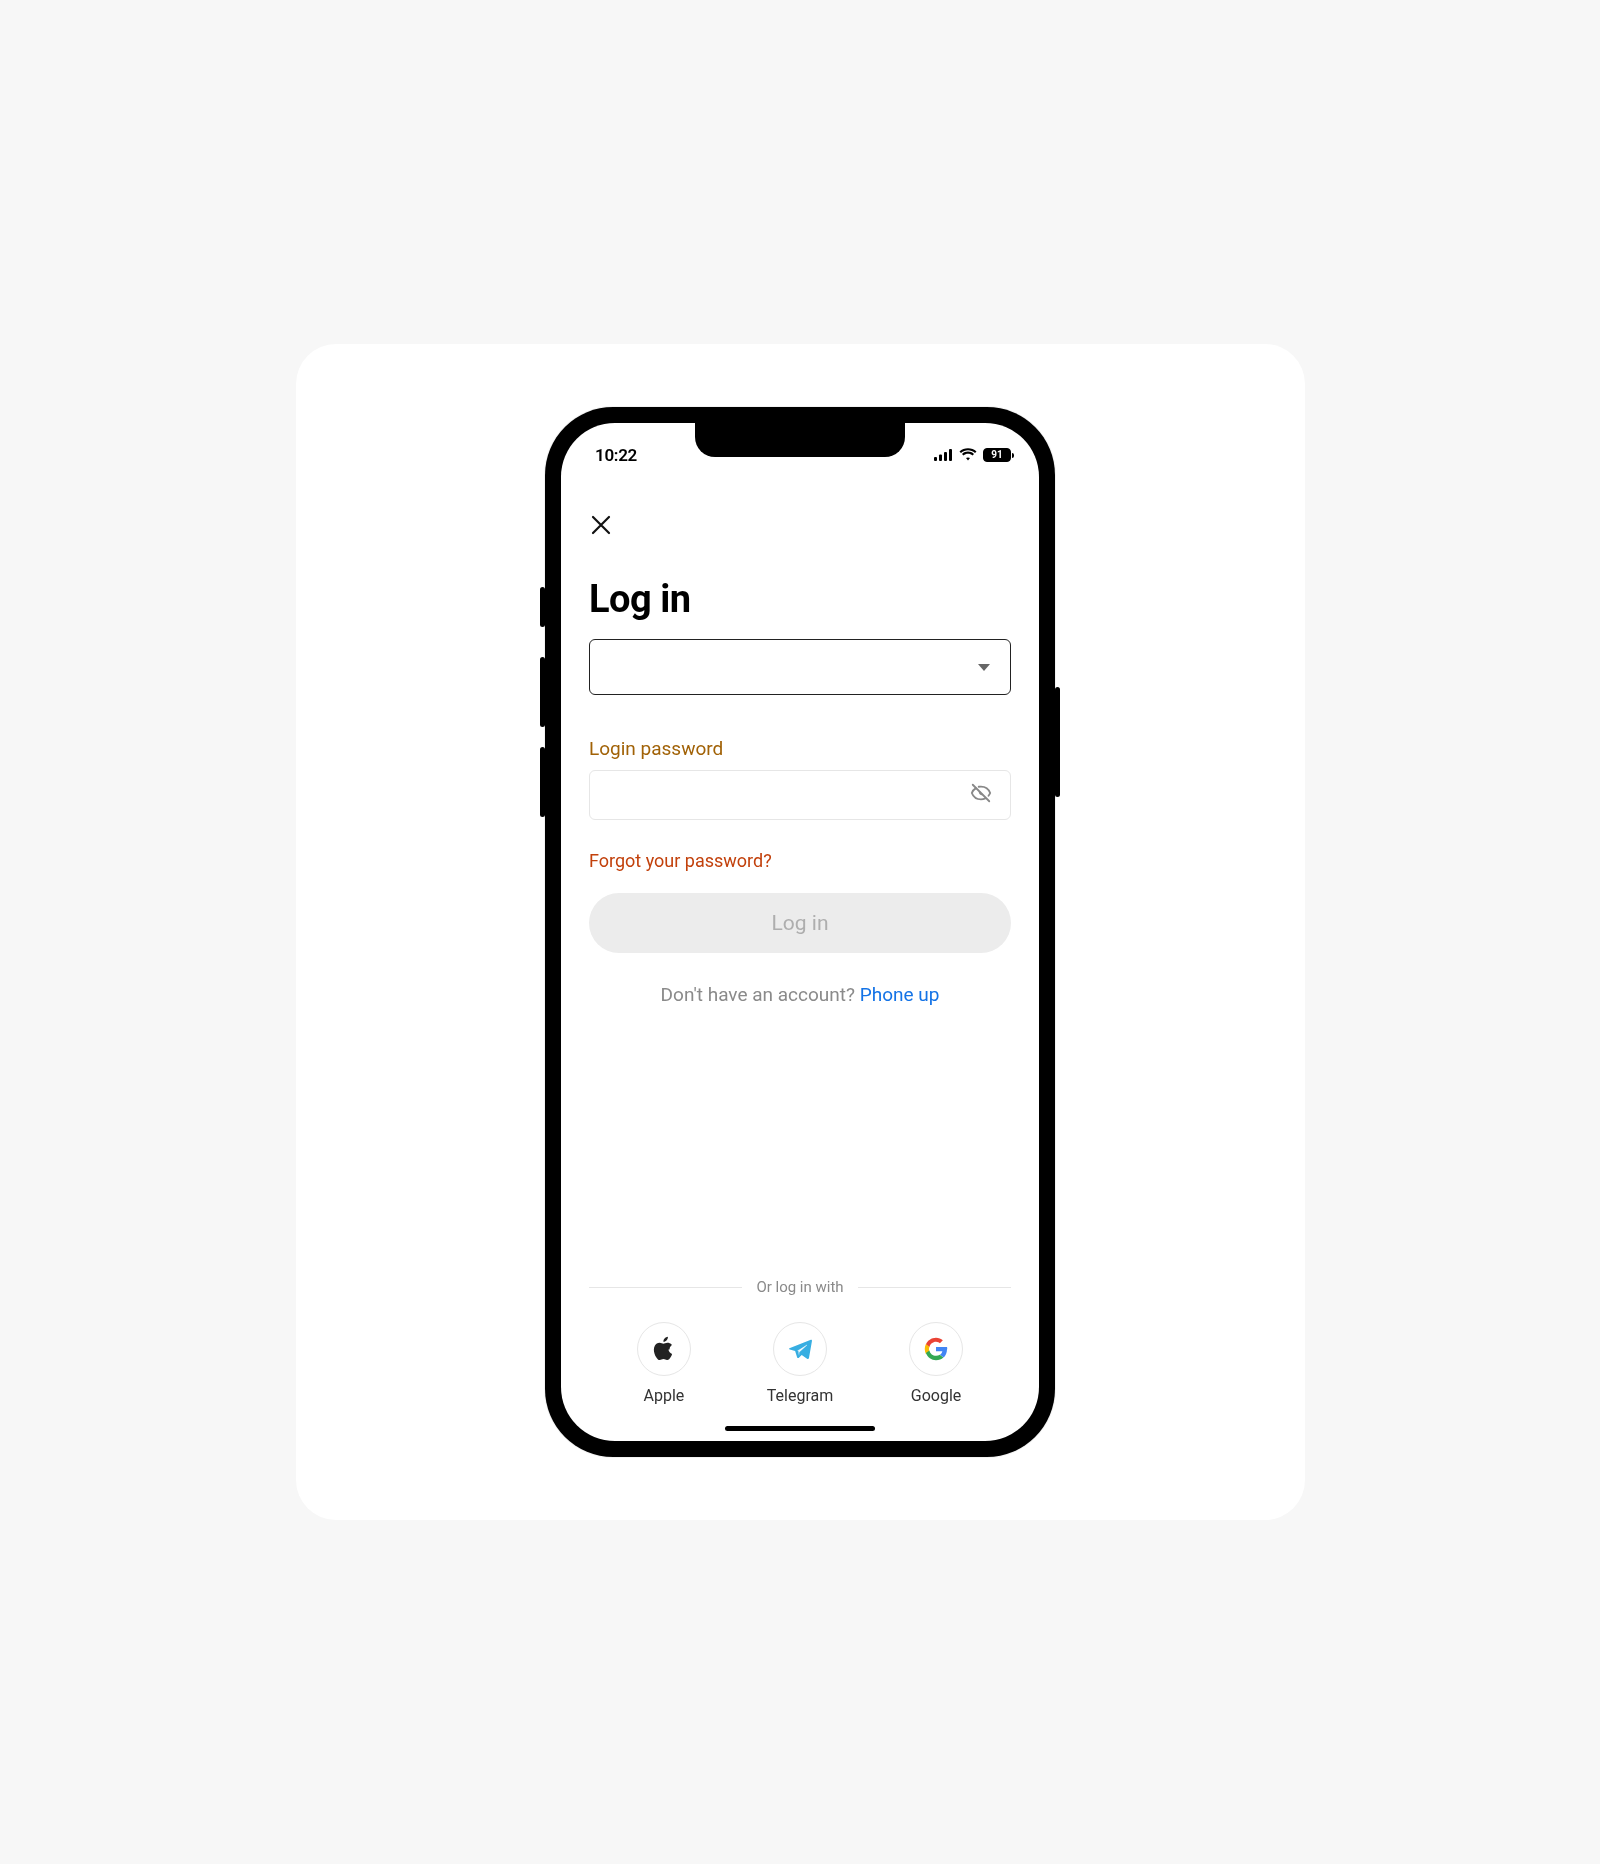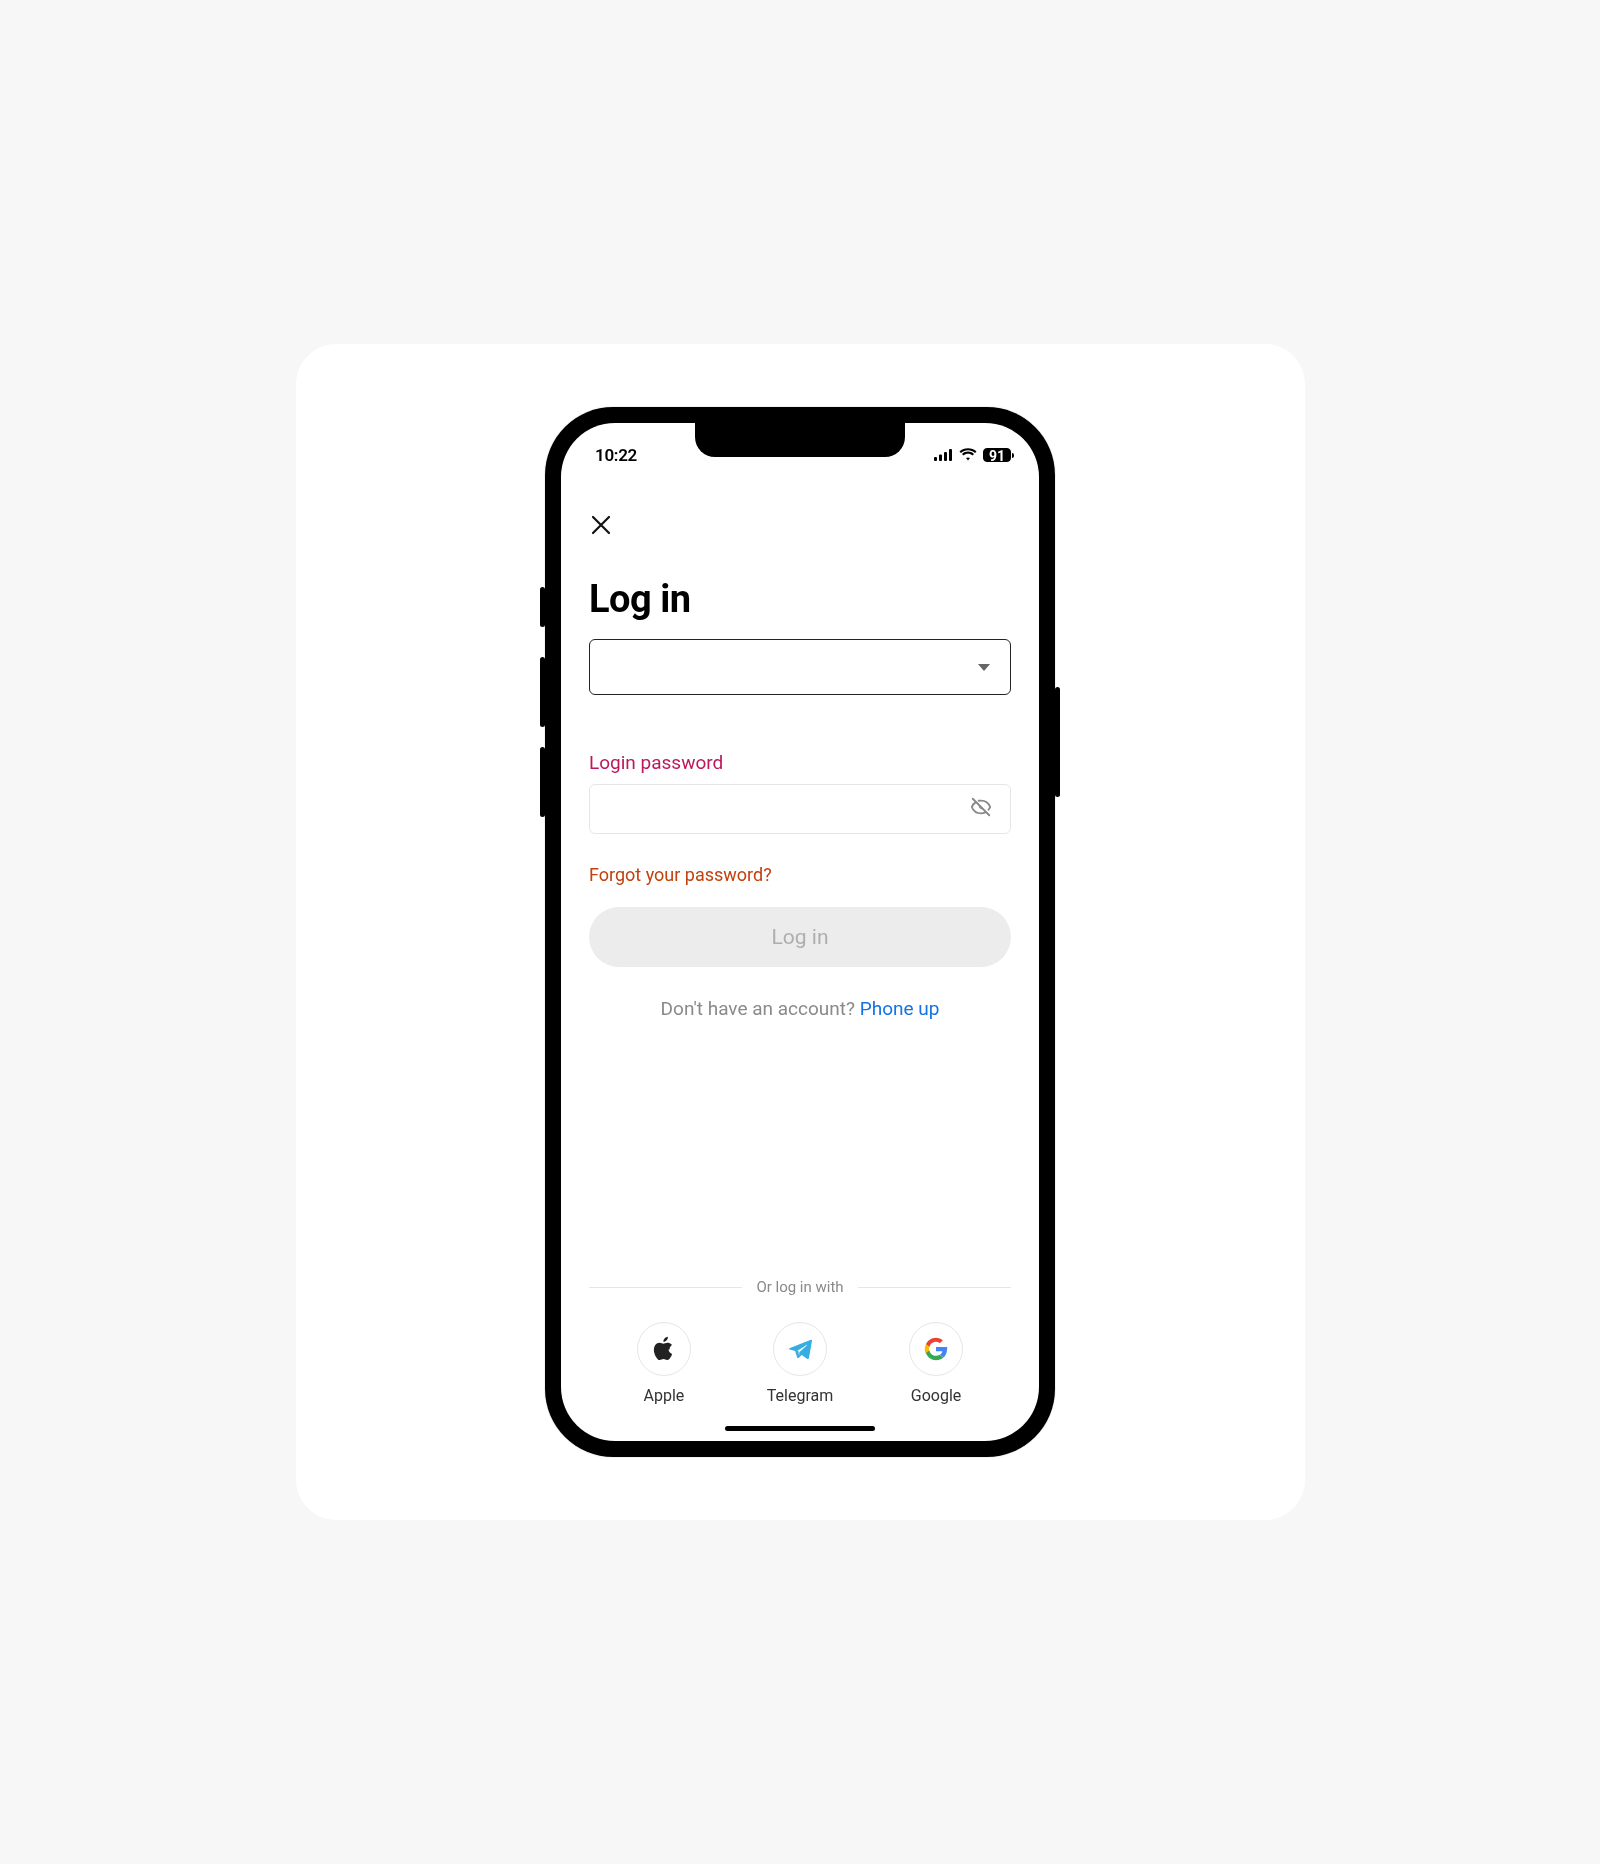--- a/index.html
+++ b/index.html
@@ -140,23 +140,23 @@
       padding: 0 20px;
       cursor: pointer;
     }
     .caret-down {
       width: 0; height: 0;
       border-left: 6px solid transparent;
       border-right: 6px solid transparent;
       border-top: 7px solid #666;
     }
     .pw-label {
-      margin-top: 56px;
+      margin-top: 42px;
       font-size: 19px;
-      color: #be185d;
+      color: #a16207;
     }
     .pw-field {
       margin-top: 10px;
       height: 50px;
       border: 1px solid #e6e6e6;
       border-radius: 6px;
       display: flex;
       align-items: center;
       justify-content: flex-end;
       padding: 0 18px;
@@ -266,21 +266,21 @@
                 <rect x="10" y="3" width="3" height="9" rx="1" fill="#000"></rect>
                 <rect x="15" y="0" width="3" height="12" rx="1" fill="#000"></rect>
               </svg>
           </span>
           <span>
             <svg width="18" height="13" viewBox="0 0 18 13">
                 <path d="M9 12.5 L11 10 C10 9.2 8 9.2 7 10 Z M4.5 7.5 C7 5.2 11 5.2 13.5 7.5 L15 6 C11.5 2.8 6.5 2.8 3 6 Z M0.5 3.5 C5 -0.8 13 -0.8 17.5 3.5 L16 5 C12 1.3 6 1.3 2 5 Z" fill="#000"></path>
               </svg>
           </span>
           <span style="display:inline-flex;align-items:center;">
-            <span style="display:inline-flex;justify-content:center;width:28px;height:14px;border:1.5px solid #000;border-radius:4px;background:#000;color:#fff;font-size:14px;font-weight:700;line-height:1;position:relative;">
+            <span style="display:inline-flex;align-items:center;justify-content:center;width:28px;height:14px;border:1.5px solid #000;border-radius:4px;background:#000;color:#fff;font-size:10px;font-weight:700;line-height:1;position:relative;">
               <span>91</span>
               <span style="position:absolute;right:-3.5px;top:3.5px;width:2px;height:5px;background:#000;border-radius:0 2px 2px 0;"></span>
             </span>
           </span>
         </div>
       </div>
 
       <div class="content">
         <div class="close-row">
           <span class="close-x">

